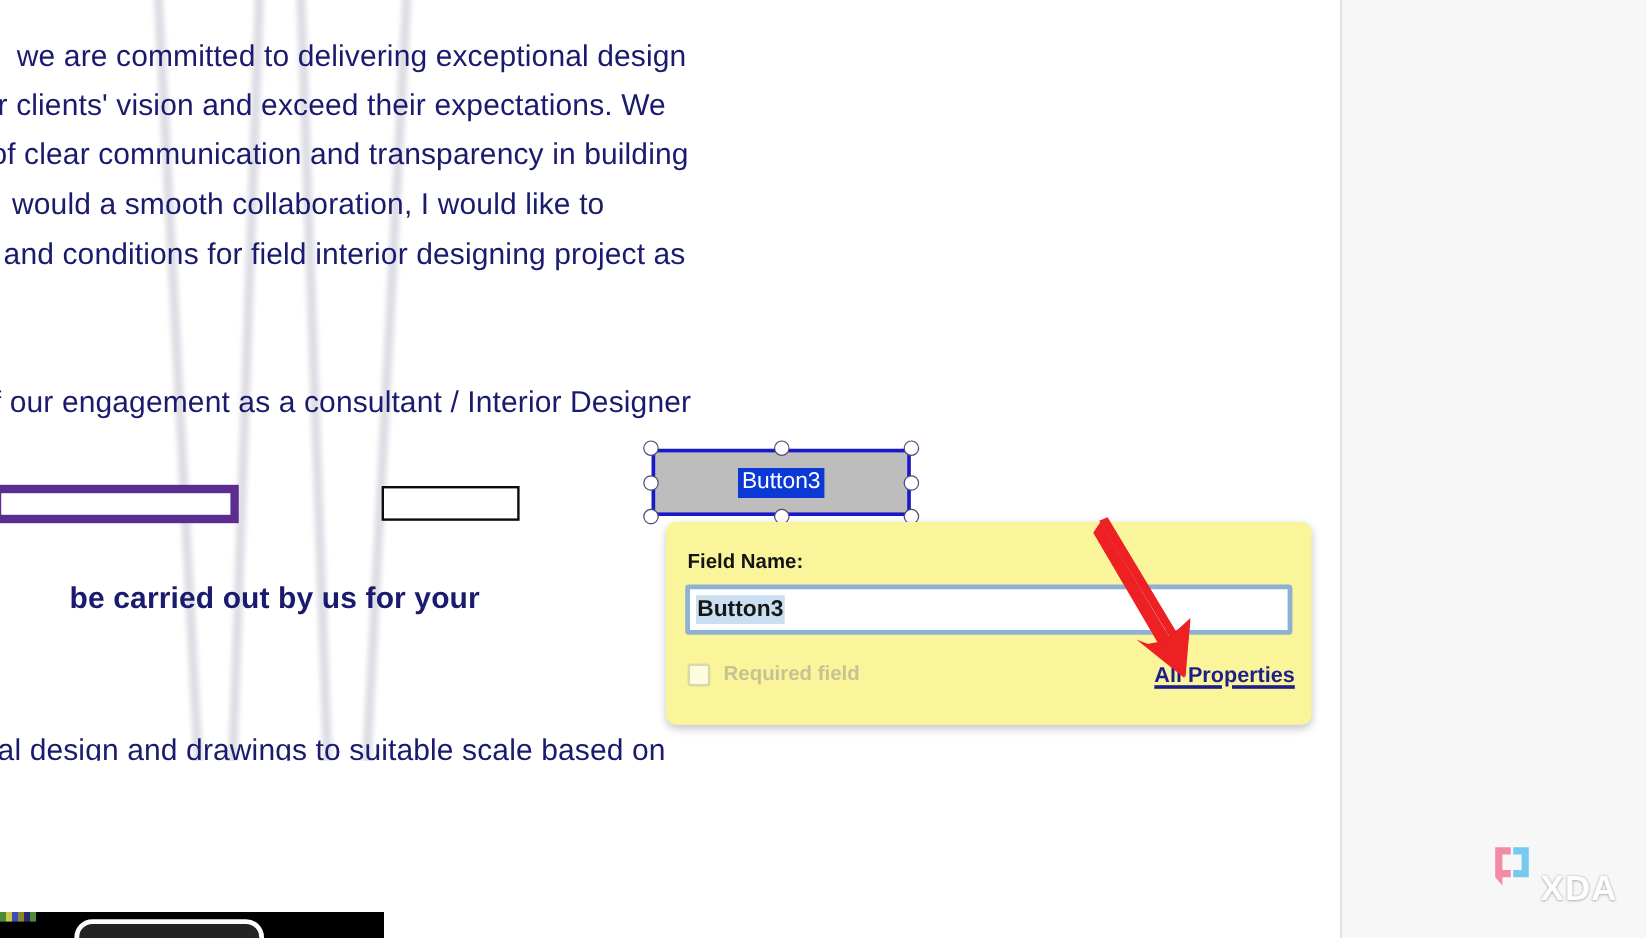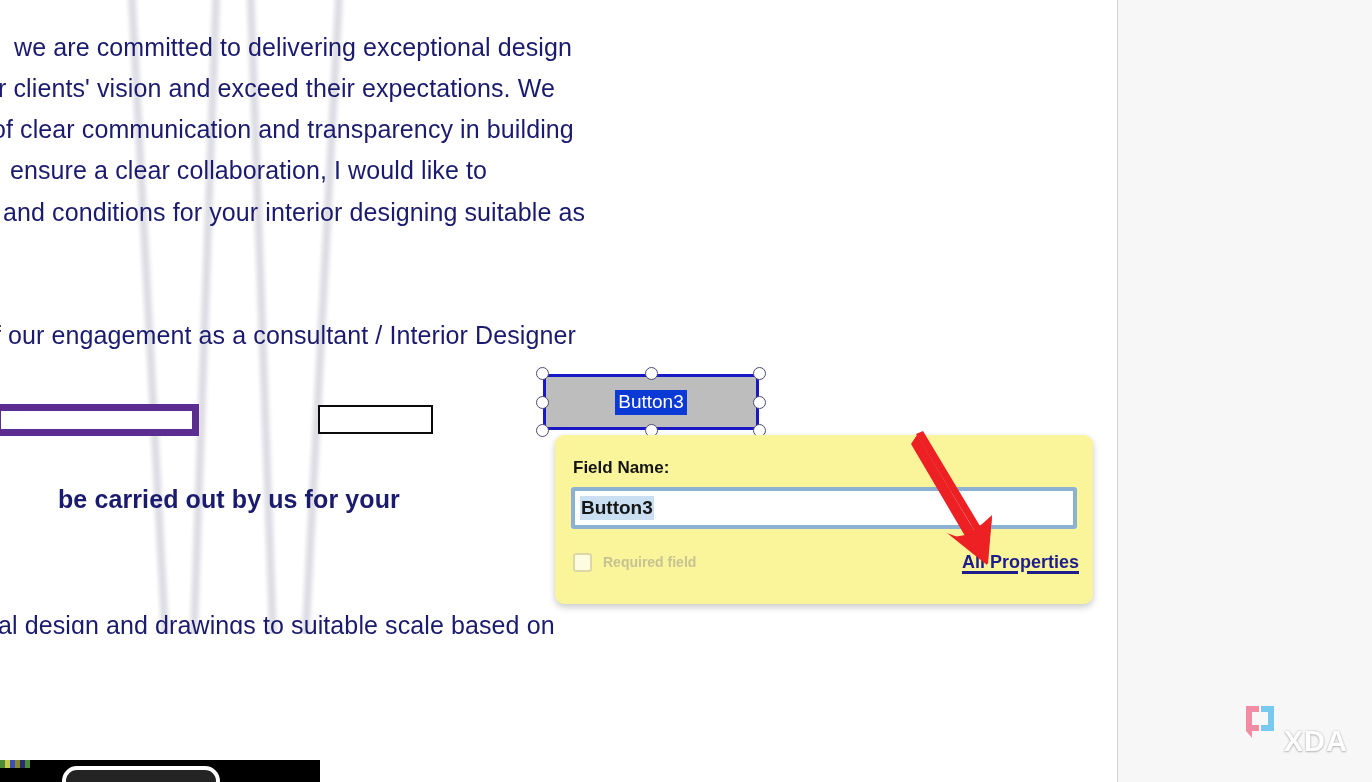--- a/index.html
+++ b/index.html
@@ -181,21 +181,21 @@
   #required-checkbox {
     width: 19px;
     height: 19px;
     background: #fdfbe0;
     border: 2px solid #dcd8a6;
     border-radius: 3px;
     box-sizing: border-box;
     margin-right: 11px;
   }
   #required-label {
-    font-size: 14px;
+    font-size: 17px;
     color: #c6c392;
   }
   #all-properties {
     position: absolute;
     right: 14px;
     top: 112px;
     font-size: 18px;
     color: #1d1d8c;
     text-decoration: underline;
     text-underline-offset: 3px;
@@ -287,22 +287,22 @@
         <div class="wm-stripe" style="left: 146px; transform: rotate(-3deg);"></div>
         <div class="wm-stripe" style="left: 196px; transform: rotate(2deg);"></div>
         <div class="wm-stripe" style="left: 258px; transform: rotate(-2deg);"></div>
         <div class="wm-stripe" style="left: 312px; transform: rotate(3deg);"></div>
       </div>
 
     <div id="doc-text">
         <div class="doc-line" style="left: 14px; top: 32px; color: rgb(26, 26, 110);">we are committed to delivering exceptional design</div>
         <div class="doc-line" style="left: -2px; top: 73px; color: rgb(26, 26, 110);">r clients' vision and exceed their expectations. We</div>
         <div class="doc-line" style="left: -8px; top: 114px; color: rgb(26, 26, 110);">of clear communication and transparency in building</div>
-        <div class="doc-line" style="left: 10px; top: 155px; color: rgb(26, 26, 110);">ensure a clear collaboration, I would like to</div>
-        <div class="doc-line" style="left: 3px; top: 197px; color: rgb(26, 26, 110);">and conditions for your interior designing suitable as</div>
+        <div class="doc-line" style="left: 10px; top: 155px; color: rgb(26, 26, 110);">would a smooth collaboration, I would like to</div>
+        <div class="doc-line" style="left: 3px; top: 197px; color: rgb(26, 26, 110);">and conditions for field interior designing project as</div>
         <div class="doc-line" style="left: -6px; top: 320px; color: rgb(26, 26, 110);">f our engagement as a consultant / Interior Designer</div>
         <div class="doc-line bold" style="left: 10px; top: 484px; color: rgb(26, 26, 110); margin-left: 48px;">be carried out by us for your</div>
         <div class="doc-line" style="left: -2px; top: 610px; color: rgb(26, 26, 110);">al design and drawings to suitable scale based on</div>
         <div class="doc-line" style="left: -4px; top: 673px; color: rgb(26, 26, 110);">.</div>
         <div class="doc-line" style="left: -10px; top: 733px; color: rgb(26, 26, 110);">ceptual design by incorporating desired changes and</div>
       </div>
 
     <div id="field-purple"></div>
 
     <div id="field-plain"></div>

